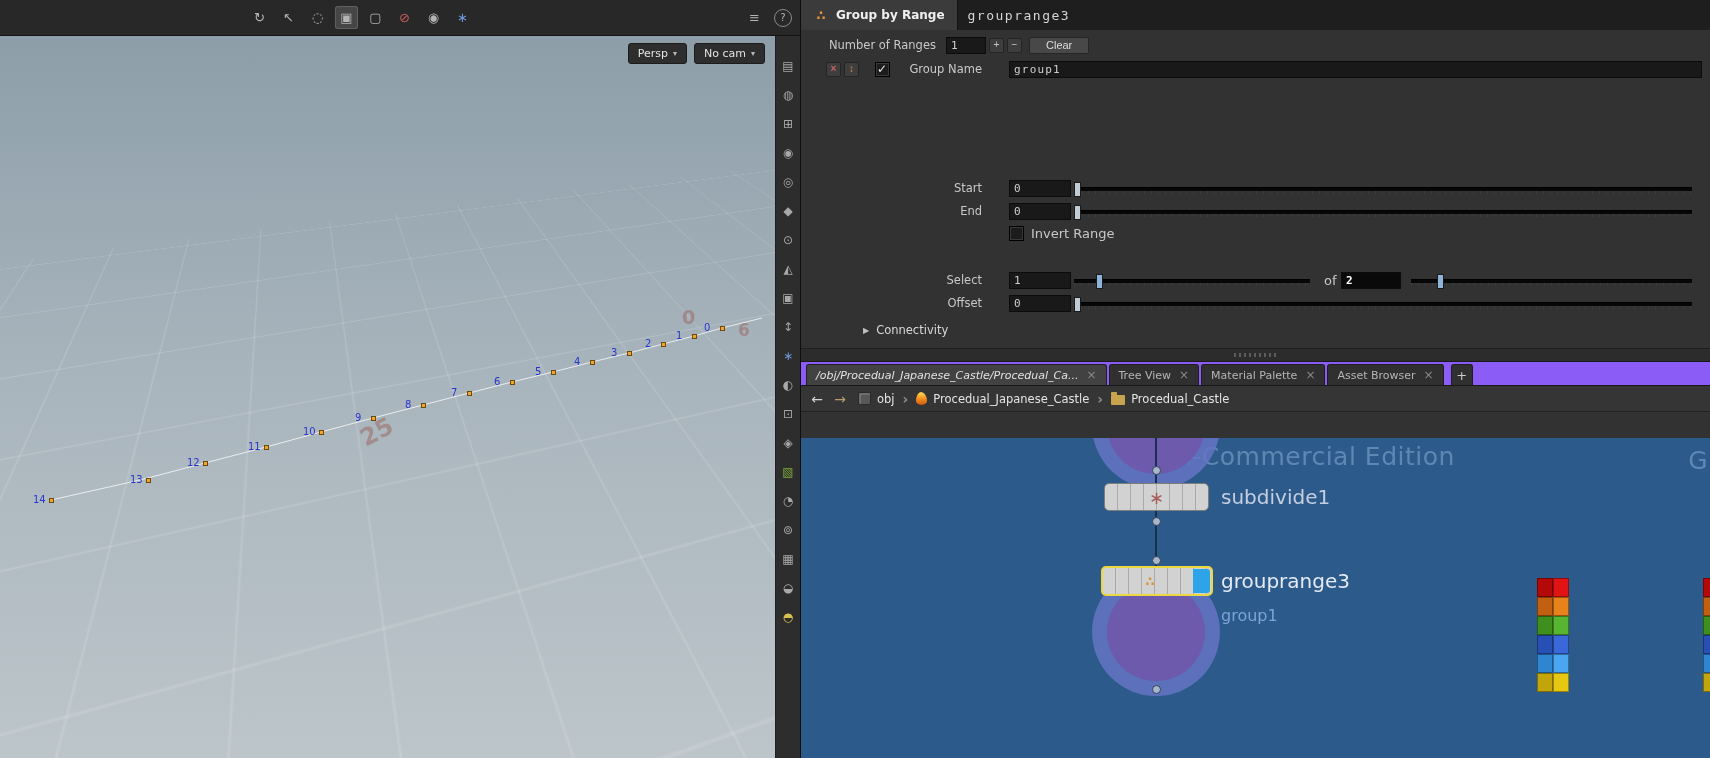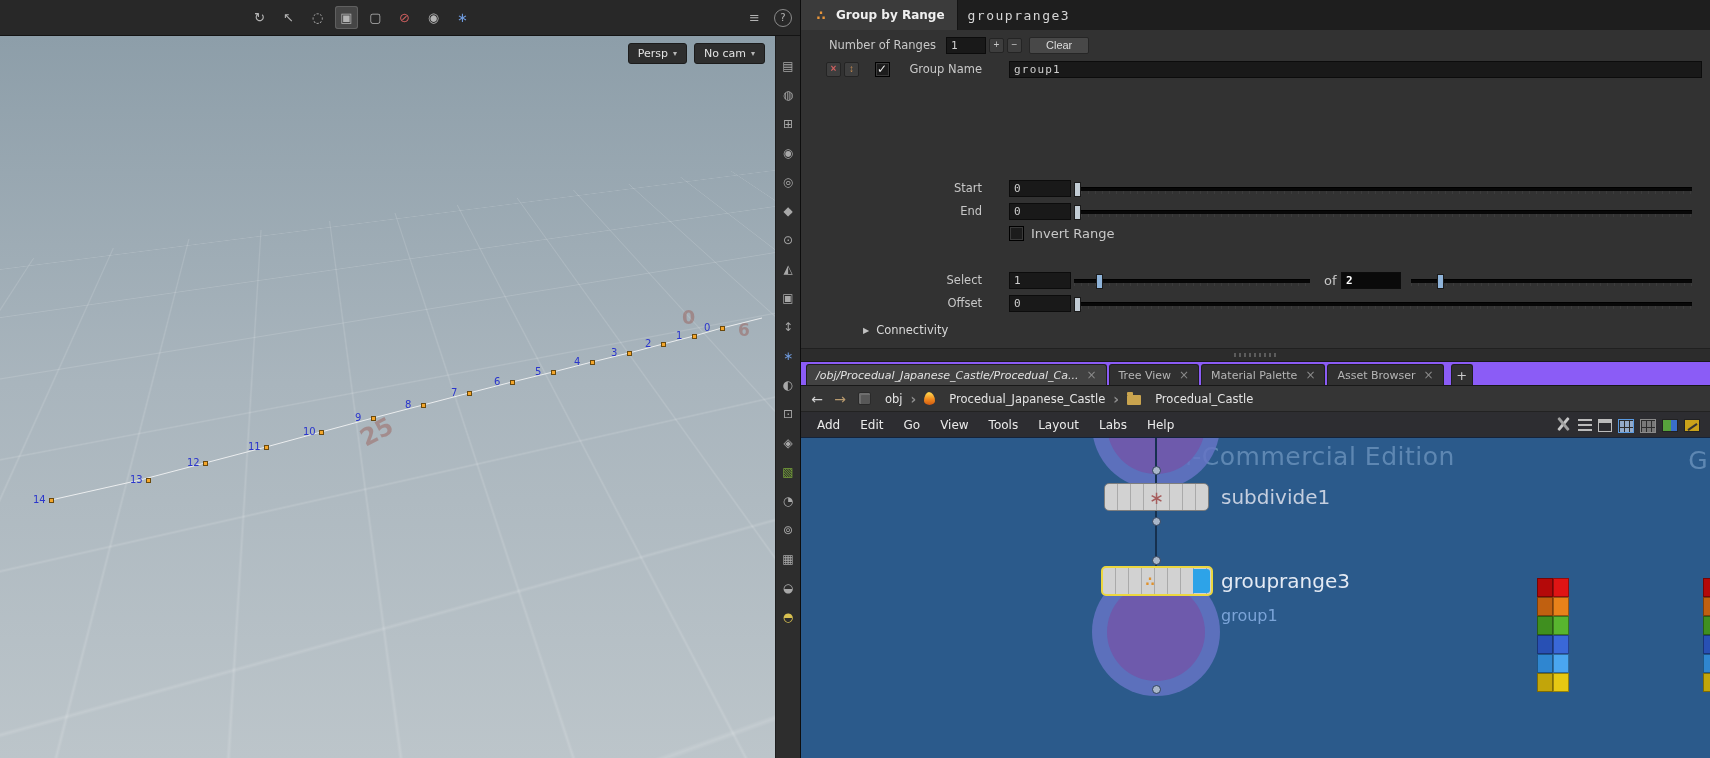--- a/index.html
+++ b/index.html
@@ -109,21 +109,21 @@
   .ptab-close{color:#8a8a8a;font-size:12px;line-height:10px;}
   .ptab-add{height:21px;width:22px;background:#303030;border:1px solid #1f1f1f;border-bottom:none;
             color:#cccccc;display:flex;align-items:center;justify-content:center;border-radius:3px 3px 0 0;
             margin-left:5px;font-size:13px;box-sizing:border-box;}
 
   
   .path-bar{position:absolute;left:0;right:0;top:386px;height:26px;background:#353535;display:flex;
             align-items:center;padding:0 8px;gap:7px;border-bottom:1px solid #222;box-sizing:border-box;}
   .nav-arrow{font-size:14px;color:#d2d2d2;width:16px;text-align:center;}
   .nav-arrow.fwd{color:#b89a6e;}
-  .crumb{display:flex;align-items:center;gap:14px;padding:2px 3px;}
+  .crumb{display:flex;align-items:center;gap:6px;padding:2px 3px;}
   .crumb-label{font-size:11.5px;color:#e4e4e4;white-space:nowrap;}
   .crumb-sep::after{content:"›";color:#8e8e8e;font-size:14px;font-weight:bold;}
   .obj-icon{width:13px;height:13px;background:#585858;border:1px solid #2a2a2a;border-radius:2px;
             box-shadow:inset 2px 2px 0 #6e6e6e;box-sizing:border-box;}
   .flame-icon{width:11px;height:13px;background:linear-gradient(180deg,#ffd04a 10%,#f28a1e 55%,#cf5a12);
               border-radius:45% 55% 50% 50%/70% 70% 30% 30%;}
   .folder-icon{width:14px;height:10px;background:#c9a44e;border-radius:1px;position:relative;margin-top:3px;}
   .folder-icon::before{content:"";position:absolute;top:-3px;left:0;width:6px;height:3px;background:#c9a44e;
                        border-radius:1px 1px 0 0;}
 
@@ -429,41 +429,20 @@
             <span class="crumb-label" data-name="breadcrumb-label">Procedual_Japanese_Castle</span>
           </div>
           <span class="crumb-sep" data-name="chevron-right-icon"></span>
           <div class="crumb" data-name="breadcrumb-item">
             <span class="folder-icon" data-name="folder-icon"></span>
             <span class="crumb-label" data-name="breadcrumb-label">Procedual_Castle</span>
           </div>
         </div>
     </div>
 
-    <div class="menu-bar" data-name="network-menu-bar">
-      <div style="display:flex;align-items:center" data-name="menu-bar-items">
-          <div class="menu-item" data-name="menu-add">Add</div>
-          <div class="menu-item" data-name="menu-edit">Edit</div>
-          <div class="menu-item" data-name="menu-go">Go</div>
-          <div class="menu-item" data-name="menu-view">View</div>
-          <div class="menu-item" data-name="menu-tools">Tools</div>
-          <div class="menu-item" data-name="menu-layout">Layout</div>
-          <div class="menu-item" data-name="menu-labs">Labs</div>
-          <div class="menu-item" data-name="menu-help">Help</div>
-        </div>
-      <div class="menu-bar-icons" data-name="menu-bar-icons">
-          <div class="mi" data-name="wrench-icon"></div>
-          <div class="mi" data-name="tree-view-icon"></div>
-          <div class="mi" data-name="panel-list-icon"></div>
-          <div class="mi" data-name="grid-layout-active-icon"></div>
-          <div class="mi" data-name="grid-layout-icon"></div>
-          <div class="mi" data-name="color-palette-icon"></div>
-          <div class="mi" data-name="pencil-icon"></div>
-        </div>
-    </div>
 
     <div class="network-pane" data-name="network-editor">
       <div class="nc-watermark" data-name="non-commercial-watermark">Non-Commercial Edition</div>
       <div class="nc-watermark edge" data-name="non-commercial-watermark-edge">G</div>
 
       <div class="net-circle outer" style="left:291px;top:-77px;width:128px;height:128px" data-name="upstream-node-ring"></div>
       <div class="net-circle inner" style="left:306px;top:-62px;width:98px;height:98px" data-name="upstream-node-ring-inner"></div>
 
       <div class="wire" style="left:354px;top:0;height:45px" data-name="node-wire-top"></div>
       <div class="wire" style="left:354px;top:73px;height:55px" data-name="node-wire-middle"></div>

